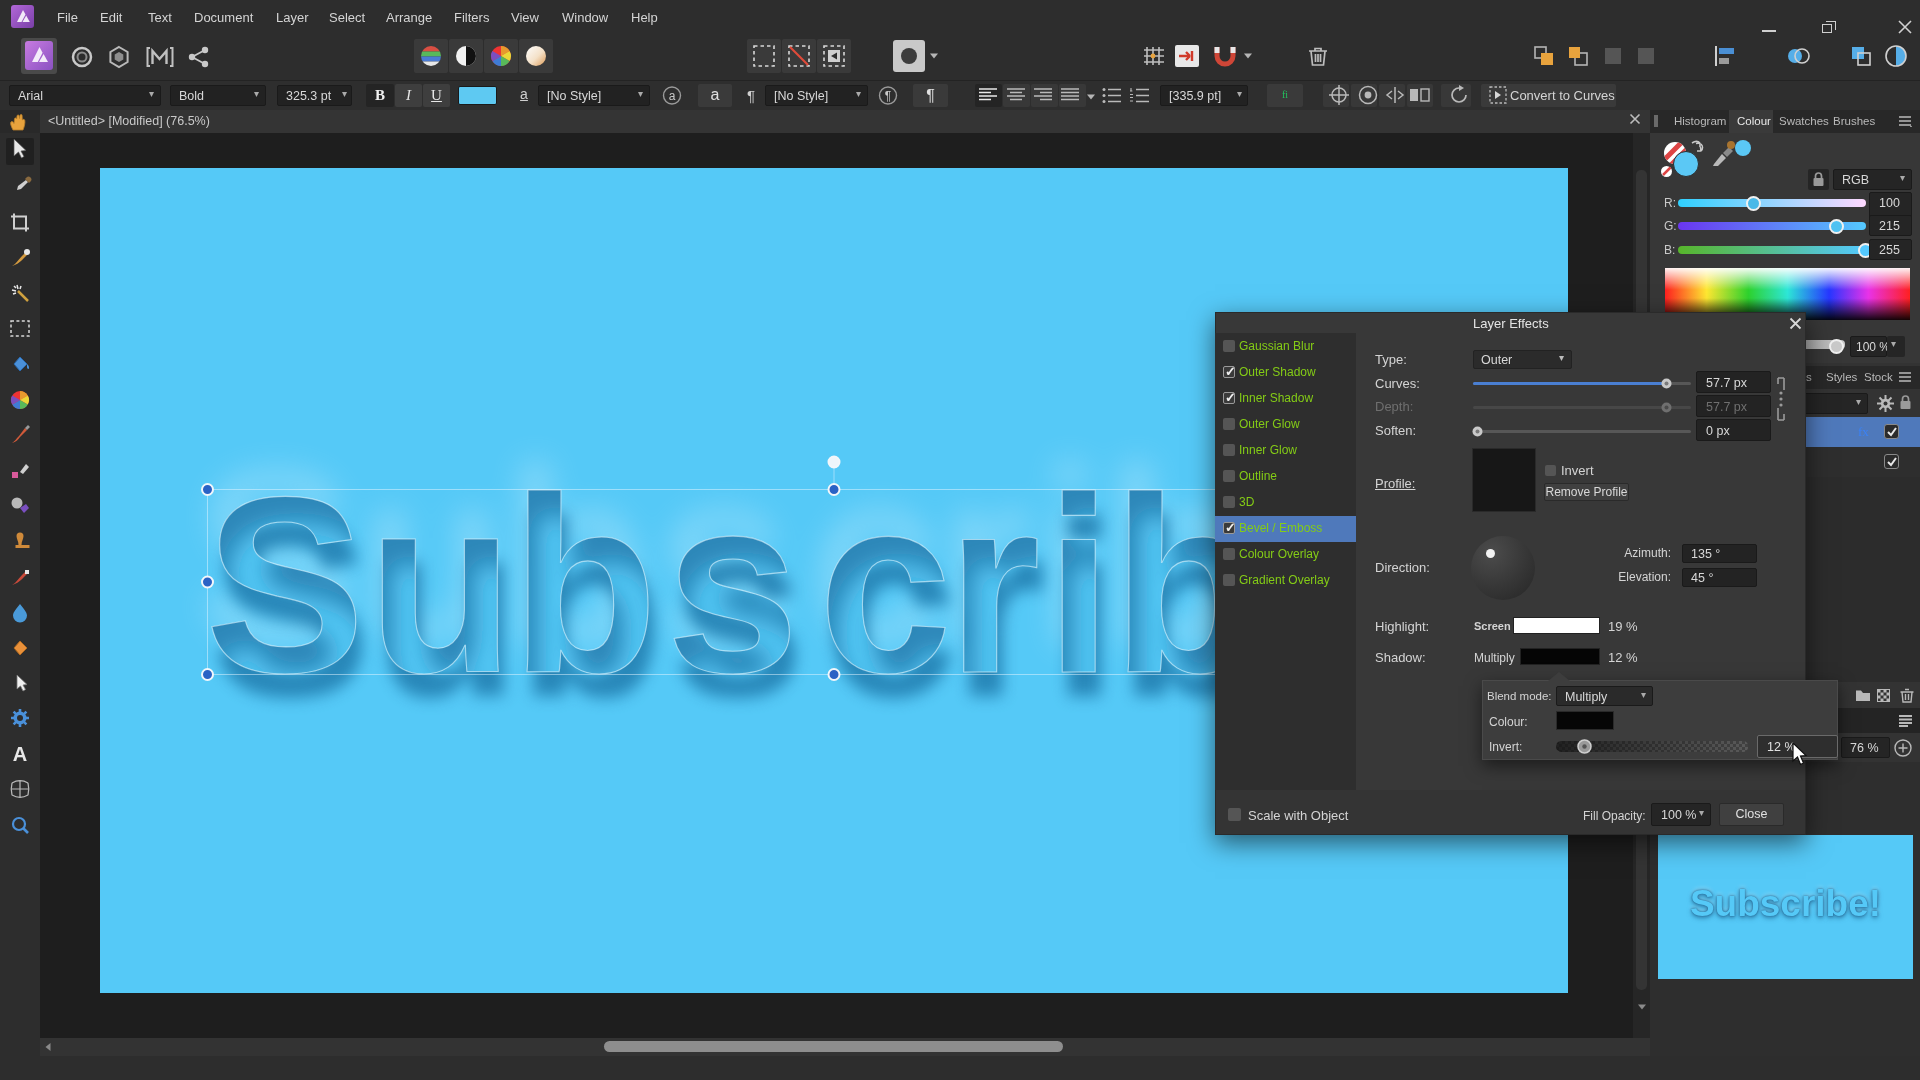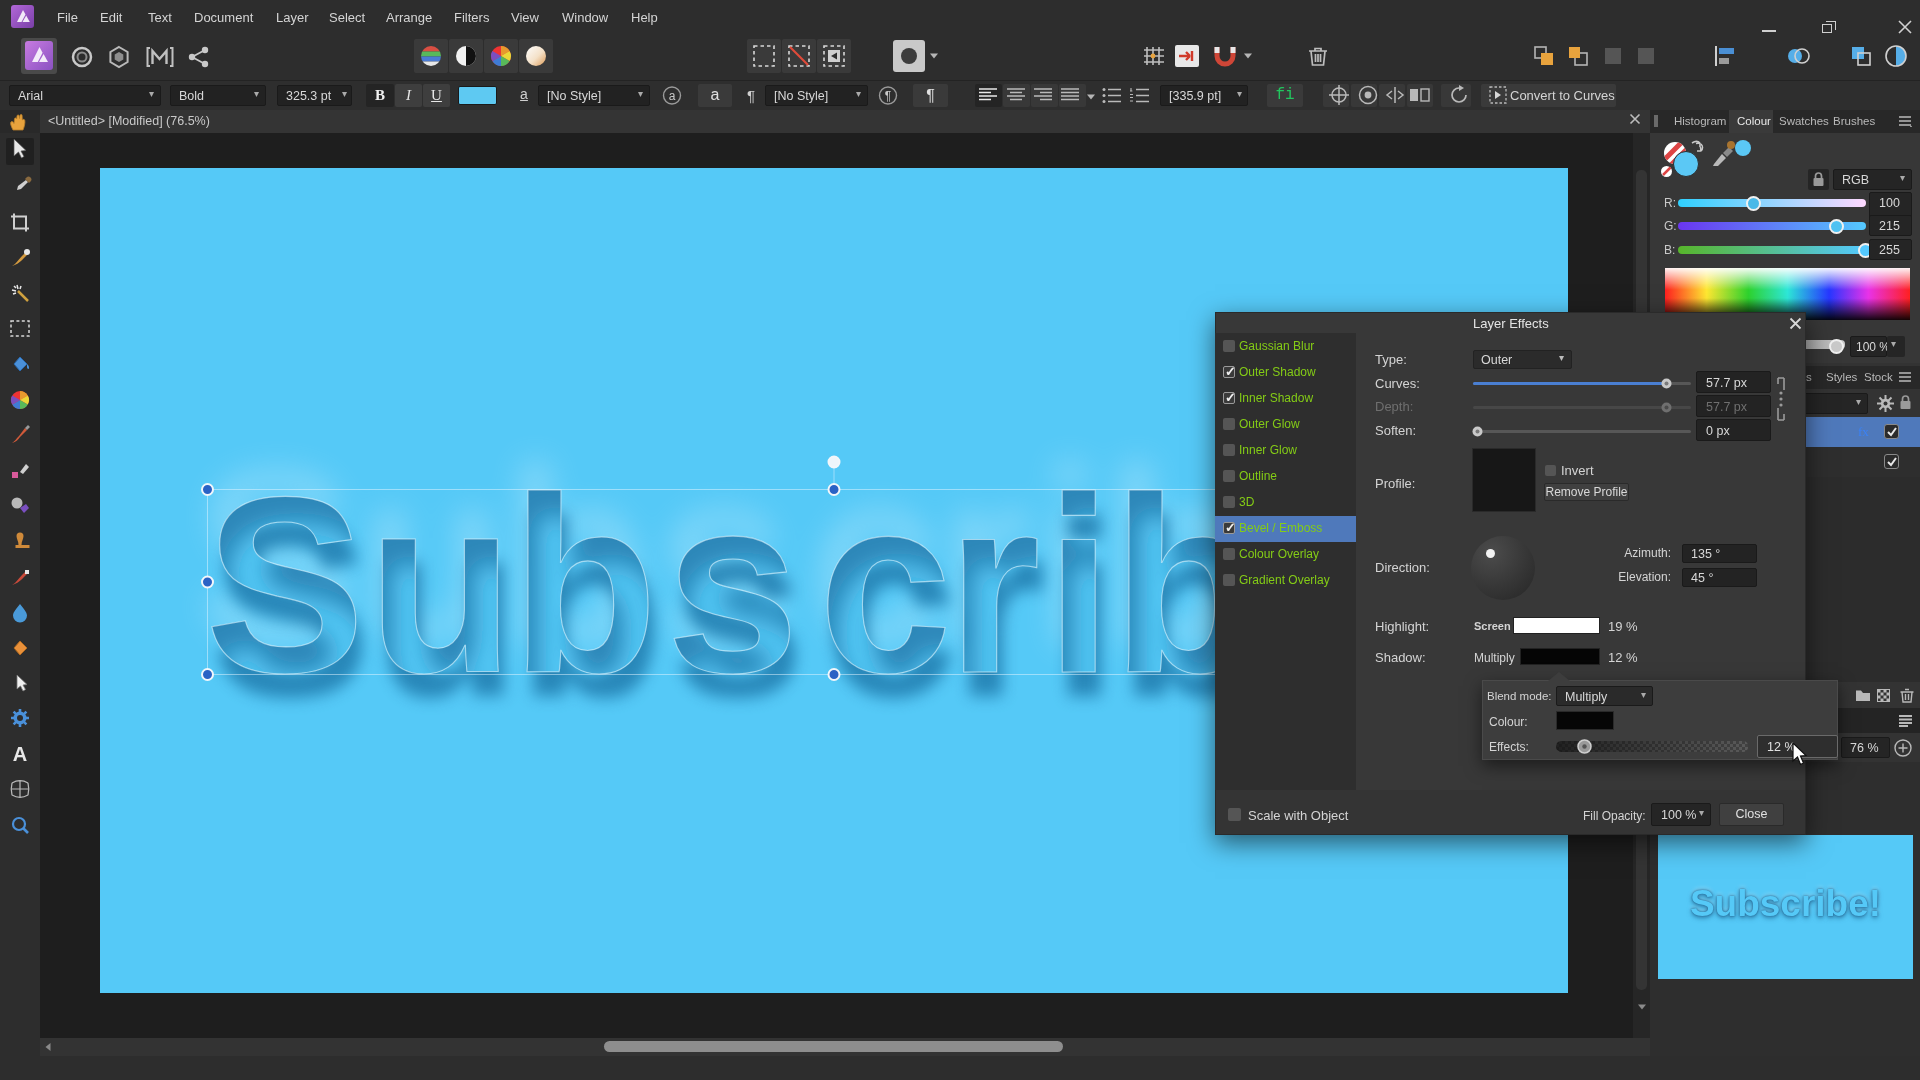--- a/index.html
+++ b/index.html
@@ -251,21 +251,21 @@
     </svg>
   <svg class="abs" style="left:1130px;top:88px" width="20" height="15">
       <path d="M1 0 V3 M0 3 H2.4" stroke="#b9b9b9" stroke-width="1.1"></path>
       <path d="M0 6.5 H3 M0 9.5 H3 M0 13 H3" stroke="#b9b9b9" stroke-width="1.1"></path>
       <path d="M6 1.5 H19 M6 7.5 H19 M6 13.5 H19" stroke="#b9b9b9" stroke-width="1.6"></path>
     </svg>
   <div class="abs inp" style="left:1160px;top:85px;width:88px;height:21px;">
       <span style="position:absolute;left:8px;top:3px;font-size:12.5px;">[335.9 pt]</span>
       <span style="position:absolute;right:5px;top:2px;color:#aaa;font-size:10px;">▾</span>
     </div>
-  <div class="abs tile" style="left:1267px;top:84px;width:36px;height:23px;color:#22c55e;font-size:16px;text-align:center;line-height:22px;font-family:Liberation Mono, monospace;">fi</div>
+  <div class="abs tile" style="left:1267px;top:84px;width:36px;height:23px;color:#22c55e;font-size:10px;text-align:center;line-height:22px;font-family:Liberation Serif, serif;">fi</div>
 
   <div class="abs tile" style="left:1323px;top:84px;width:26px;height:23px;background:#383838;"></div>
   <div class="abs tile" style="left:1351px;top:84px;width:26px;height:23px;background:#383838;"></div>
   <div class="abs tile" style="left:1379px;top:84px;width:26px;height:23px;background:#383838;"></div>
   <div class="abs tile" style="left:1407px;top:84px;width:26px;height:23px;background:#383838;"></div>
   <div class="abs tile" style="left:1441px;top:84px;width:30px;height:23px;background:#383838;"></div>
   <div class="abs tile" style="left:1481px;top:84px;width:135px;height:23px;background:#3a3a3a;"></div>
   <svg class="abs" style="left:1328px;top:85px" width="22" height="20" viewBox="0 0 22 20">
       <circle cx="11" cy="10" r="7" fill="none" stroke="#b9b9b9" stroke-width="1.5"></circle>
       <path d="M11 0 V20 M1 10 H21" stroke="#b9b9b9" stroke-width="1.5"></path>
@@ -720,21 +720,21 @@
   <div class="abs txt" style="left:1375px;top:423px;">Soften:</div>
   <div class="abs" style="left:1473px;top:430px;width:218px;height:3px;background:#575757;border-radius:2px;"></div>
   <svg class="abs" style="left:1472px;top:426px" width="11" height="11">
       <circle cx="5.5" cy="5.5" r="5" fill="#c9c9c9"></circle>
       <circle cx="5.5" cy="5.5" r="2" fill="#7a7a7a"></circle>
     </svg>
   <div class="abs inp" style="left:1696px;top:419px;width:75px;height:22px;background:#232323;">
       <span style="position:absolute;left:9px;top:4px;font-size:12.5px;">0 px</span>
     </div>
 
-  <div class="abs txt" style="left:1375px;top:476px;">Profile:</div>
+  <div class="abs txt" style="left:1375px;top:476px;text-decoration:underline;">Profile:</div>
   <div class="abs" style="left:1472px;top:448px;width:64px;height:64px;background:#171717;border:1px solid #2a2a2a;"></div>
   <div class="abs" style="left:1545px;top:465px;width:11px;height:11px;background:#555555;border-radius:2px;"></div>
   <div class="abs txt" style="left:1561px;top:463px;">Invert</div>
   <div class="abs" style="left:1544px;top:483px;width:85px;height:18px;background:#404040;border:1px solid #2a2a2a;border-radius:2px;color:#d8d8d8;font-size:12px;text-align:center;line-height:16px;">Remove Profile</div>
 
   <div class="abs txt" style="left:1375px;top:560px;">Direction:</div>
   <div class="abs" style="left:1471px;top:536px;width:64px;height:64px;border-radius:50%;background:radial-gradient(circle at 32% 26%,#4c4c4c,#3a3a3a 45%,#252525 100%);"></div>
   <div class="abs" style="left:1486px;top:549px;width:9px;height:9px;border-radius:50%;background:#f2f2f2;"></div>
   <div class="abs txt" style="left:auto;right:249px;top:546px;font-size:12px;">Azimuth:</div>
   <div class="abs inp" style="left:1682px;top:544px;width:75px;height:19px;background:#232323;">
@@ -758,21 +758,21 @@
   <svg class="abs" style="left:1548px;top:672px" width="22" height="9">
       <path d="M0 9 L11 0 L22 9 Z" fill="#3d3d3d"></path>
     </svg>
   <div class="abs txt" style="left:1487px;top:690px;font-size:11.5px;">Blend mode:</div>
   <div class="abs inp" style="left:1556px;top:686px;width:97px;height:20px;background:#2a2a2a;">
       <span style="position:absolute;left:8px;top:3px;font-size:12.5px;">Multiply</span>
       <span style="position:absolute;right:6px;top:2px;color:#aaa;font-size:10px;">▾</span>
     </div>
   <div class="abs txt" style="left:1489px;top:715px;font-size:12px;">Colour:</div>
   <div class="abs" style="left:1556px;top:711px;width:58px;height:19px;background:#060606;border:1px solid #2a2a2a;"></div>
-  <div class="abs txt" style="left:1489px;top:740px;font-size:12px;">Effects:</div>
+  <div class="abs txt" style="left:1489px;top:740px;font-size:12px;">Invert:</div>
   <div class="abs" style="left:1556px;top:741px;width:192px;height:11px;border-radius:5px;background:repeating-conic-gradient(#6a6a6a 0% 25%, #454545 0% 50%) 0 0 / 6px 6px;"></div>
   <div class="abs" style="left:1556px;top:741px;width:192px;height:11px;border-radius:5px;background:linear-gradient(to right,rgba(20,20,20,0.85),rgba(60,60,60,0.35));"></div>
   <svg class="abs" style="left:1577px;top:739px" width="15" height="15">
       <circle cx="7.5" cy="7.5" r="6.5" fill="#9a9a9a" stroke="#d0d0d0" stroke-width="1.5"></circle>
       <circle cx="7.5" cy="7.5" r="2.2" fill="#555"></circle>
     </svg>
   <div class="abs" style="left:1757px;top:735px;width:81px;height:23px;background:#2e2e2e;border:1px solid #6a6a6a;border-radius:2px;">
       <span style="position:absolute;left:9px;top:4px;font-size:12.5px;color:#e0e0e0;">12 %</span>
     </div>
 

